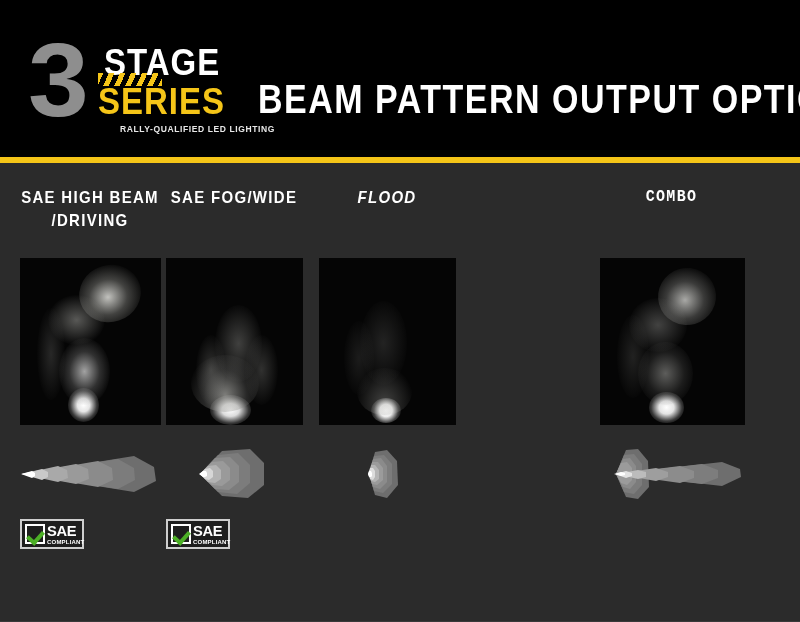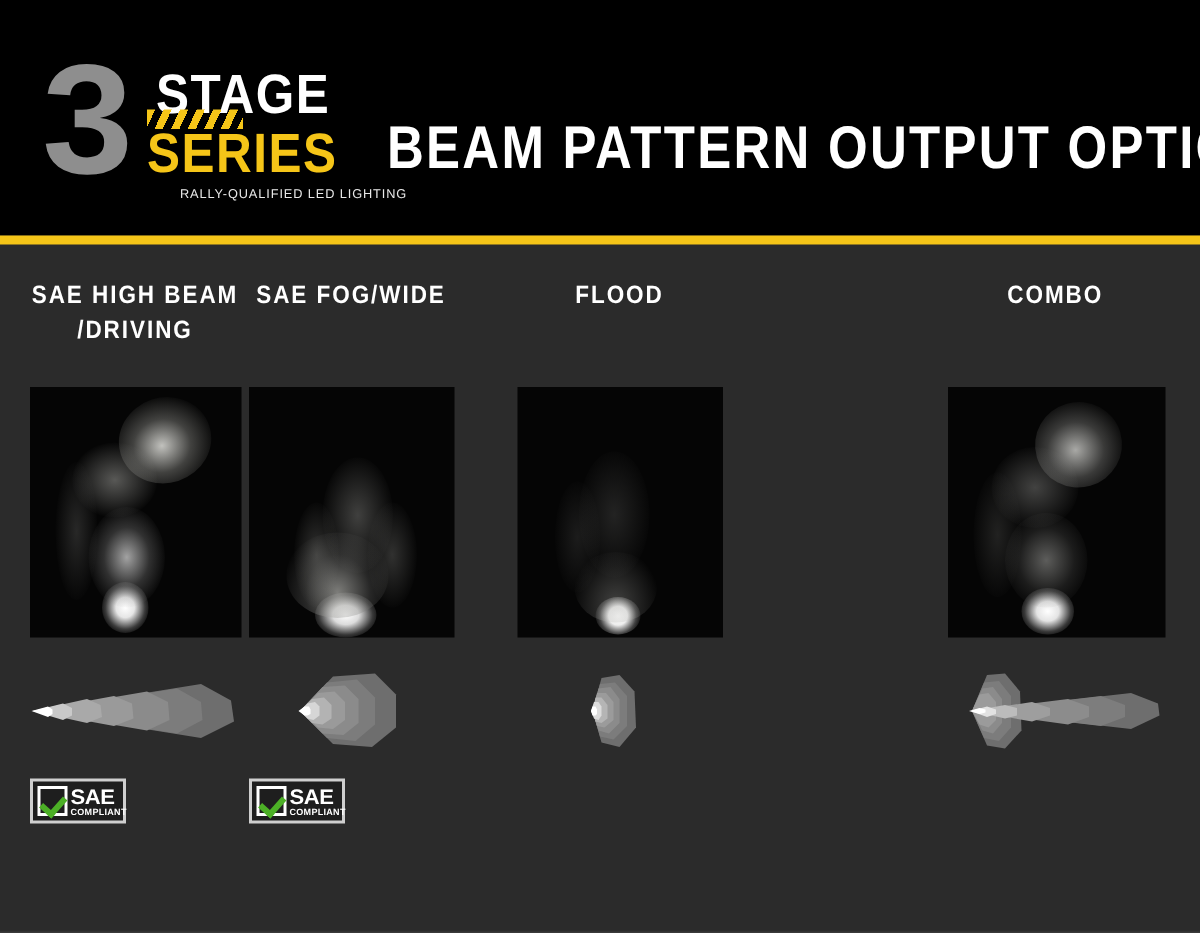--- a/index.html
+++ b/index.html
@@ -39,21 +39,21 @@
     font-size:33px;line-height:33px;font-weight:bold;
     color:#f5c518;letter-spacing:1px;
     transform:scaleY(1.12);transform-origin:left top;
   }
   .stripes{
     position:absolute;left:70px;top:47px;width:64px;height:13px;
     background:repeating-linear-gradient(115deg,#f5c518 0px,#f5c518 5px,transparent 5px,transparent 10px);
   }
   .logo-tag{
     position:absolute;left:72px;top:99px;
-    font-size:8.5px;line-height:9px;font-weight:normal;
+    font-size:8.5px;line-height:9px;font-weight:bold;
     color:#e8e8e8;letter-spacing:0.6px;
     white-space:nowrap;
     padding-left:20px;
   }
   .title{
     position:absolute;left:258px;top:78px;
     font-size:34px;line-height:36px;
     color:#ffffff;font-weight:bold;
     letter-spacing:1.5px;
     transform:scaleY(1.18);transform-origin:left top;
@@ -225,21 +225,21 @@
         <div class="badge-in">
           <div class="badge-check"></div>
           <div class="badge-txt">
             <span class="badge-sae">SAE</span>
             <span class="badge-comp">COMPLIANT</span>
           </div>
         </div>
       </div>
     </div>
 
-    <div class="col" style="left:339px;width:148px;">
+    <div class="col" style="left:313px;width:148px;font-style:italic;">
       <div class="col-label">
         <span>FLOOD</span>
       </div>
 
       <div class="photo" style="left:6px;width:137px;height:167px;">
         <div class="glow" style="left:38%;top:84%;width:22%;height:15%;background:radial-gradient(circle at center,#ffffff 0%,#ededed 32%,rgba(160,160,160,.4) 62%,rgba(0,0,0,0) 82%);"></div>
         <div class="glow" style="left:28%;top:66%;width:40%;height:28%;background:radial-gradient(ellipse at 50% 75%,rgba(180,180,176,.35) 0%,rgba(0,0,0,0) 76%);"></div>
         <div class="glow" style="left:30%;top:26%;width:34%;height:50%;background:radial-gradient(ellipse at center,rgba(130,130,128,.24) 0%,rgba(0,0,0,0) 76%);"></div>
         <div class="glow" style="left:18%;top:38%;width:22%;height:44%;background:radial-gradient(ellipse at center,rgba(120,120,118,.2) 0%,rgba(0,0,0,0) 76%);"></div>
       </div>
@@ -251,21 +251,21 @@
           <path d="M56 31 L60 16 L68 15 L74 23 L74 39 L67 46 L60 44 Z" fill="#8b8b8b"></path>
           <path d="M56 31 L59 19 L65 19 L70 25 L70 37 L64 42 L59 41 Z" fill="#9b9b9b"></path>
           <path d="M56 31 L58 22 L62 22 L66 27 L66 36 L62 39 L58 38 Z" fill="#b5b5b5"></path>
           <path d="M55 31 L57 25 L60 25 L62 28 L62 34 L60 37 L57 36 Z" fill="#dcdcdc"></path>
           <path d="M55 31 L56 28 L58 28 L59 30 L59 33 L58 34 L56 34 Z" fill="#ffffff"></path>
         </svg>
       </div>
     </div>
 
 
-    <div class="col" style="left:626px;width:155px;">
+    <div class="col" style="left:594px;width:155px;font-family:Liberation Mono, monospace;">
       <div class="col-label">
         <span>COMBO</span>
       </div>
 
       <div class="photo" style="left:6px;width:145px;height:167px;">
         <div class="glow" style="left:34%;top:80%;width:24%;height:19%;background:radial-gradient(ellipse at center,#ffffff 0%,#e4e4e4 30%,rgba(155,155,155,.35) 62%,rgba(0,0,0,0) 80%);"></div>
         <div class="glow" style="left:26%;top:50%;width:38%;height:38%;background:radial-gradient(ellipse at center,rgba(200,200,196,.45) 0%,rgba(110,110,108,.22) 48%,rgba(0,0,0,0) 78%);"></div>
         <div class="glow" style="left:40%;top:6%;width:40%;height:34%;background:radial-gradient(ellipse at 45% 55%,rgba(232,232,228,.72) 0%,rgba(145,145,142,.38) 42%,rgba(0,0,0,0) 78%);transform:rotate(-16deg);"></div>
         <div class="glow" style="left:20%;top:24%;width:40%;height:32%;background:radial-gradient(ellipse at center,rgba(175,175,172,.36) 0%,rgba(0,0,0,0) 74%);"></div>
         <div class="glow" style="left:12%;top:34%;width:22%;height:50%;background:radial-gradient(ellipse at center,rgba(115,115,112,.26) 0%,rgba(0,0,0,0) 76%);"></div>

